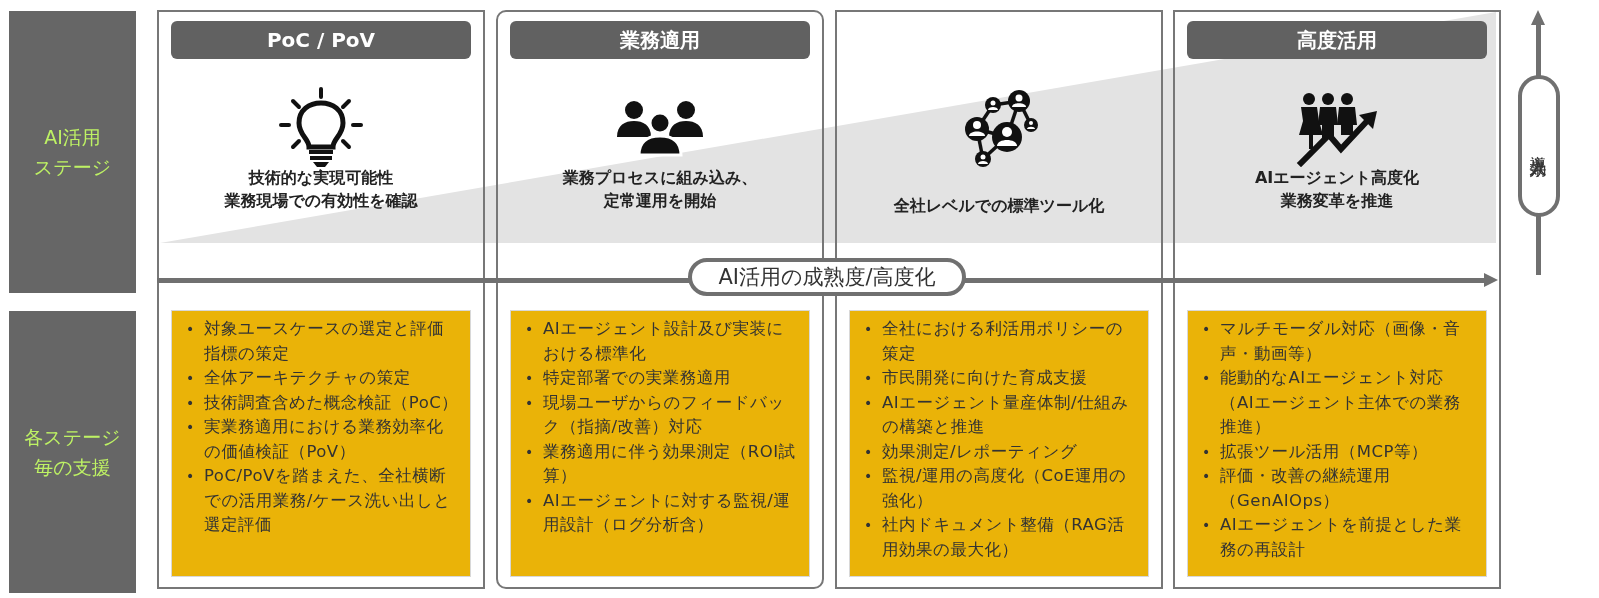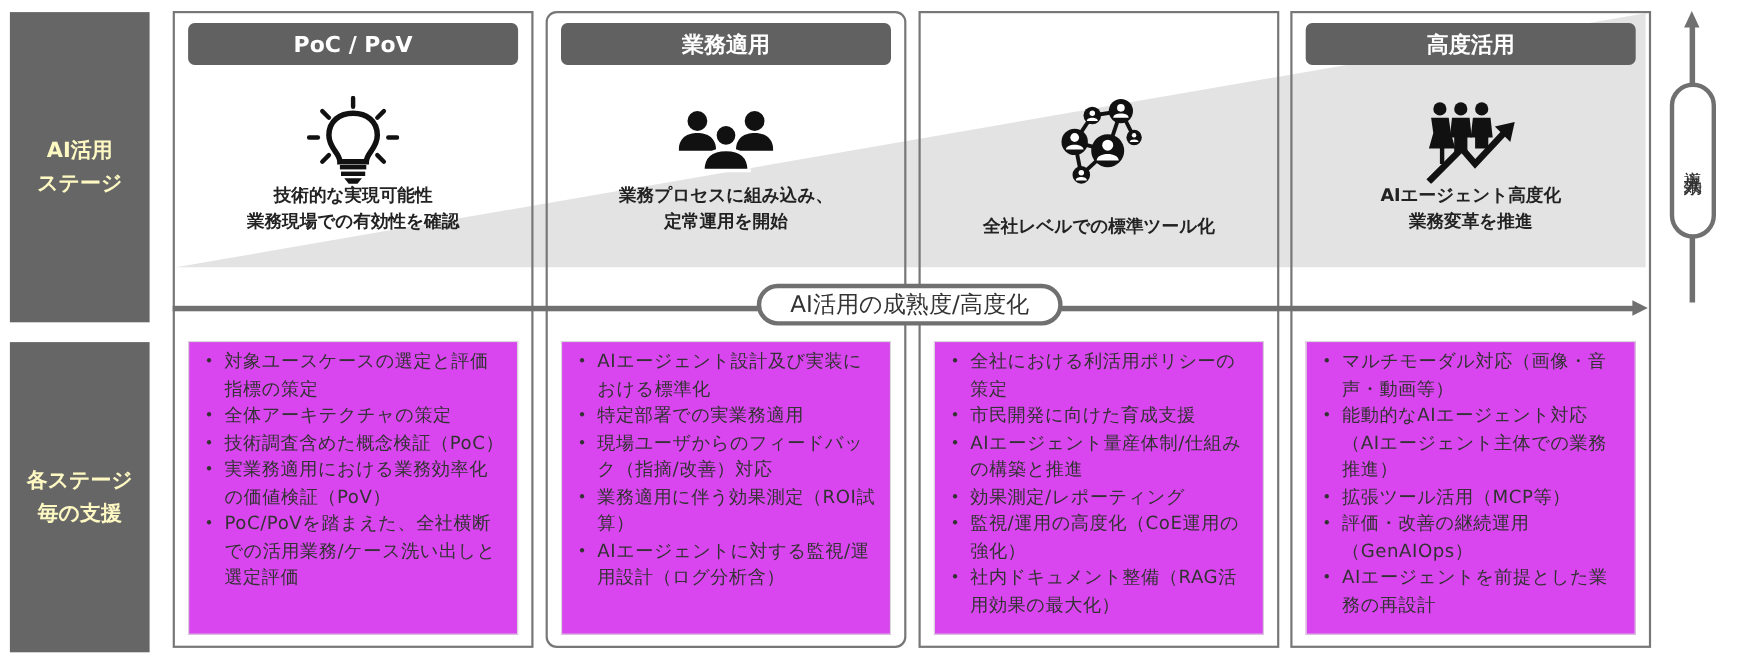--- a/index.html
+++ b/index.html
@@ -2,22 +2,22 @@
 <html><head>
   <meta charset="utf-8">
   <style>
     html, body { margin: 0; padding: 0; background: #ffffff; }
     body {
       width: 1599px; height: 598px; position: relative; overflow: hidden;
       font-family: "DejaVu Sans", "Liberation Sans", sans-serif; color: #222;
     }
     .side-label {
       position: absolute; left: 9px; width: 127px; background: #666666;
-      color: #fef9c3; display: flex; align-items: center; justify-content: center;
-      text-align: center; font-size: 19px; line-height: 30px; font-weight: bold;
+      color: #bef264; display: flex; align-items: center; justify-content: center;
+      text-align: center; font-size: 19px; line-height: 30px;
     }
     .side-label .txt { white-space: pre-line; }
     #lbl-stage { top: 11px; height: 282px; }
     #lbl-support { top: 311px; height: 282px; }
 
     .wedge { position: absolute; left: 0; top: 0; width: 1599px; height: 598px; pointer-events: none; }
 
     .col {
       position: absolute; top: 10px; height: 579px; width: 328px;
       border: 2px solid #777; box-sizing: border-box; background: transparent;
@@ -31,21 +31,21 @@
       position: absolute; left: 50%; top: 72px; transform: translateX(-50%);
       width: 90px; height: 90px; display: flex; align-items: center; justify-content: center;
     }
     .col .desc {
       position: absolute; left: 0; right: 0; top: 154px; text-align: center;
       font-size: 16px; font-weight: bold; line-height: 23px; color: #222; white-space: pre-line;
     }
     .col .desc.single { top: 182px; }
     .col .list-box {
       position: absolute; left: 12px; right: 12px; top: 298px; bottom: 10px;
-      border: 1px solid #d8d8d8; background: #d946ef; box-sizing: border-box;
+      border: 1px solid #d8d8d8; background: #eab308; box-sizing: border-box;
       padding: 6px 10px 4px 10px;
     }
     .col ul { margin: 0; padding: 0; list-style: none; }
     .col li {
       position: relative; padding-left: 22px; font-size: 16.5px; line-height: 24.5px;
       color: #333; letter-spacing: 0.5px;
     }
     .col li::before {
       content: "•"; position: absolute; left: 4px; top: 0; font-size: 14px; color: #333;
     }

